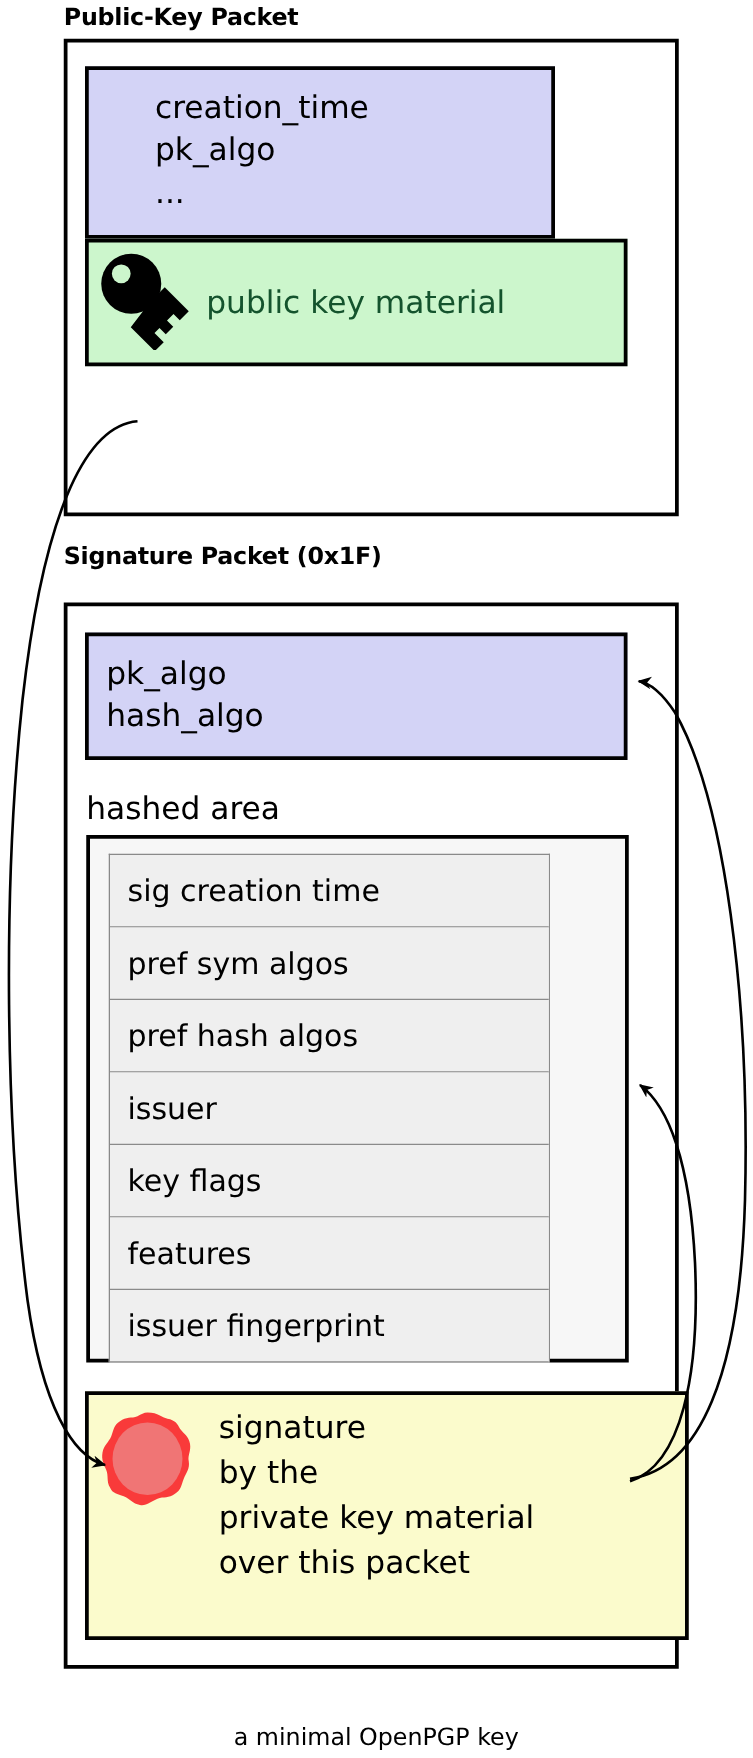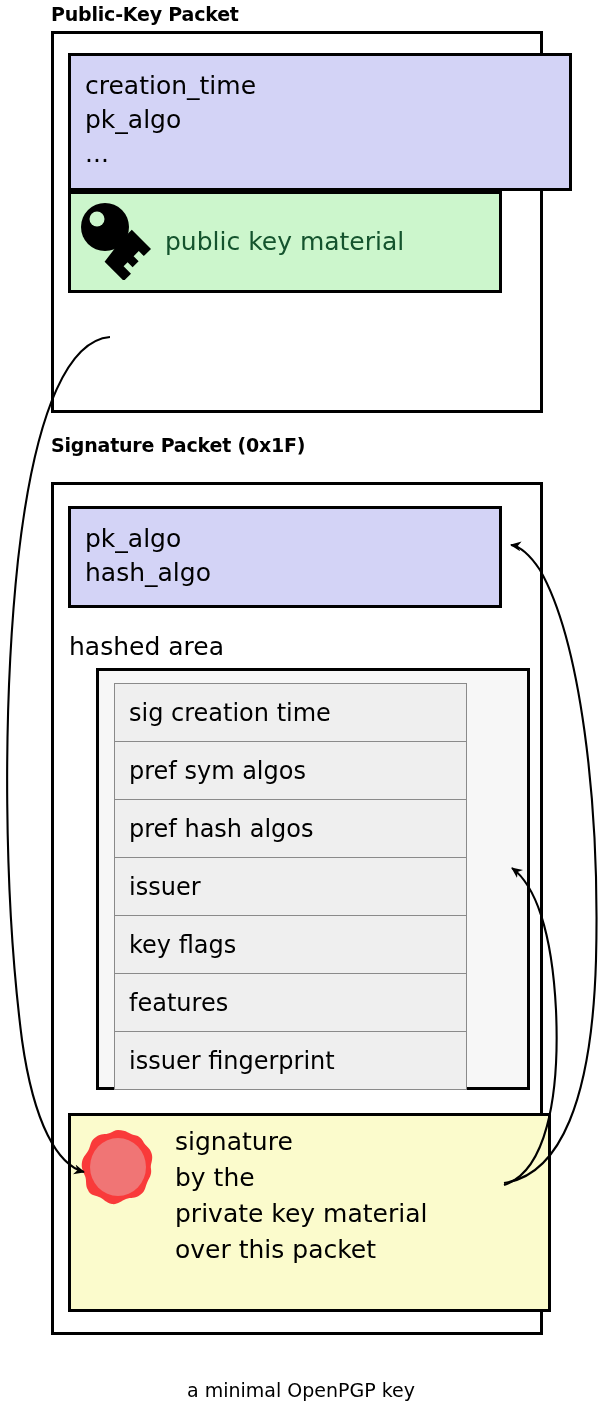--- a/index.html
+++ b/index.html
@@ -59,21 +59,20 @@
 
   
   .hashed-label {
     font-size: 25px;
     line-height: 28px;
     white-space: nowrap;
   }
   .hashed-box {
     border: 3px solid #000000;
     background: #f7f7f7;
-    margin-left: 27px;
   }
   .subpacket-list {
     position: absolute;
     left: 15px;
     top: 12px;
     right: 60px;
     border: 1px solid #8a8a8a;
     border-bottom: none;
     background: #efefef;
   }
@@ -121,21 +120,21 @@
 </style>
 </head>
 <body>
 
 <div id="canvas">
 
   <div class="abs packet-title" style="left:51px; top:0px;">Public-Key Packet</div>
 
   <div class="abs packet-frame" style="left:51px; top:31px; width:492px; height:382px;"></div>
 
-  <div class="abs field-box fill-lavender" style="left:68px; top:53px; width:504px; height:138px;">
+  <div class="abs field-box fill-lavender" style="left:68px; top:53px; width:376px; height:138px;padding-left:39px;">
     <div class="field-text pad-l" style="position:relative; top:-2px;">creation_time
 pk_algo
 ...</div>
   </div>
 
   <div class="abs field-box fill-green" style="left:68px; top:191px; width:434px; height:102px;">
     <span class="key-icon" style="margin-left:8px;">
       <svg width="74" height="80" viewBox="0 0 74 80" aria-hidden="true">
         <g fill="#000000">
           <circle cx="26" cy="27" r="24"></circle>

